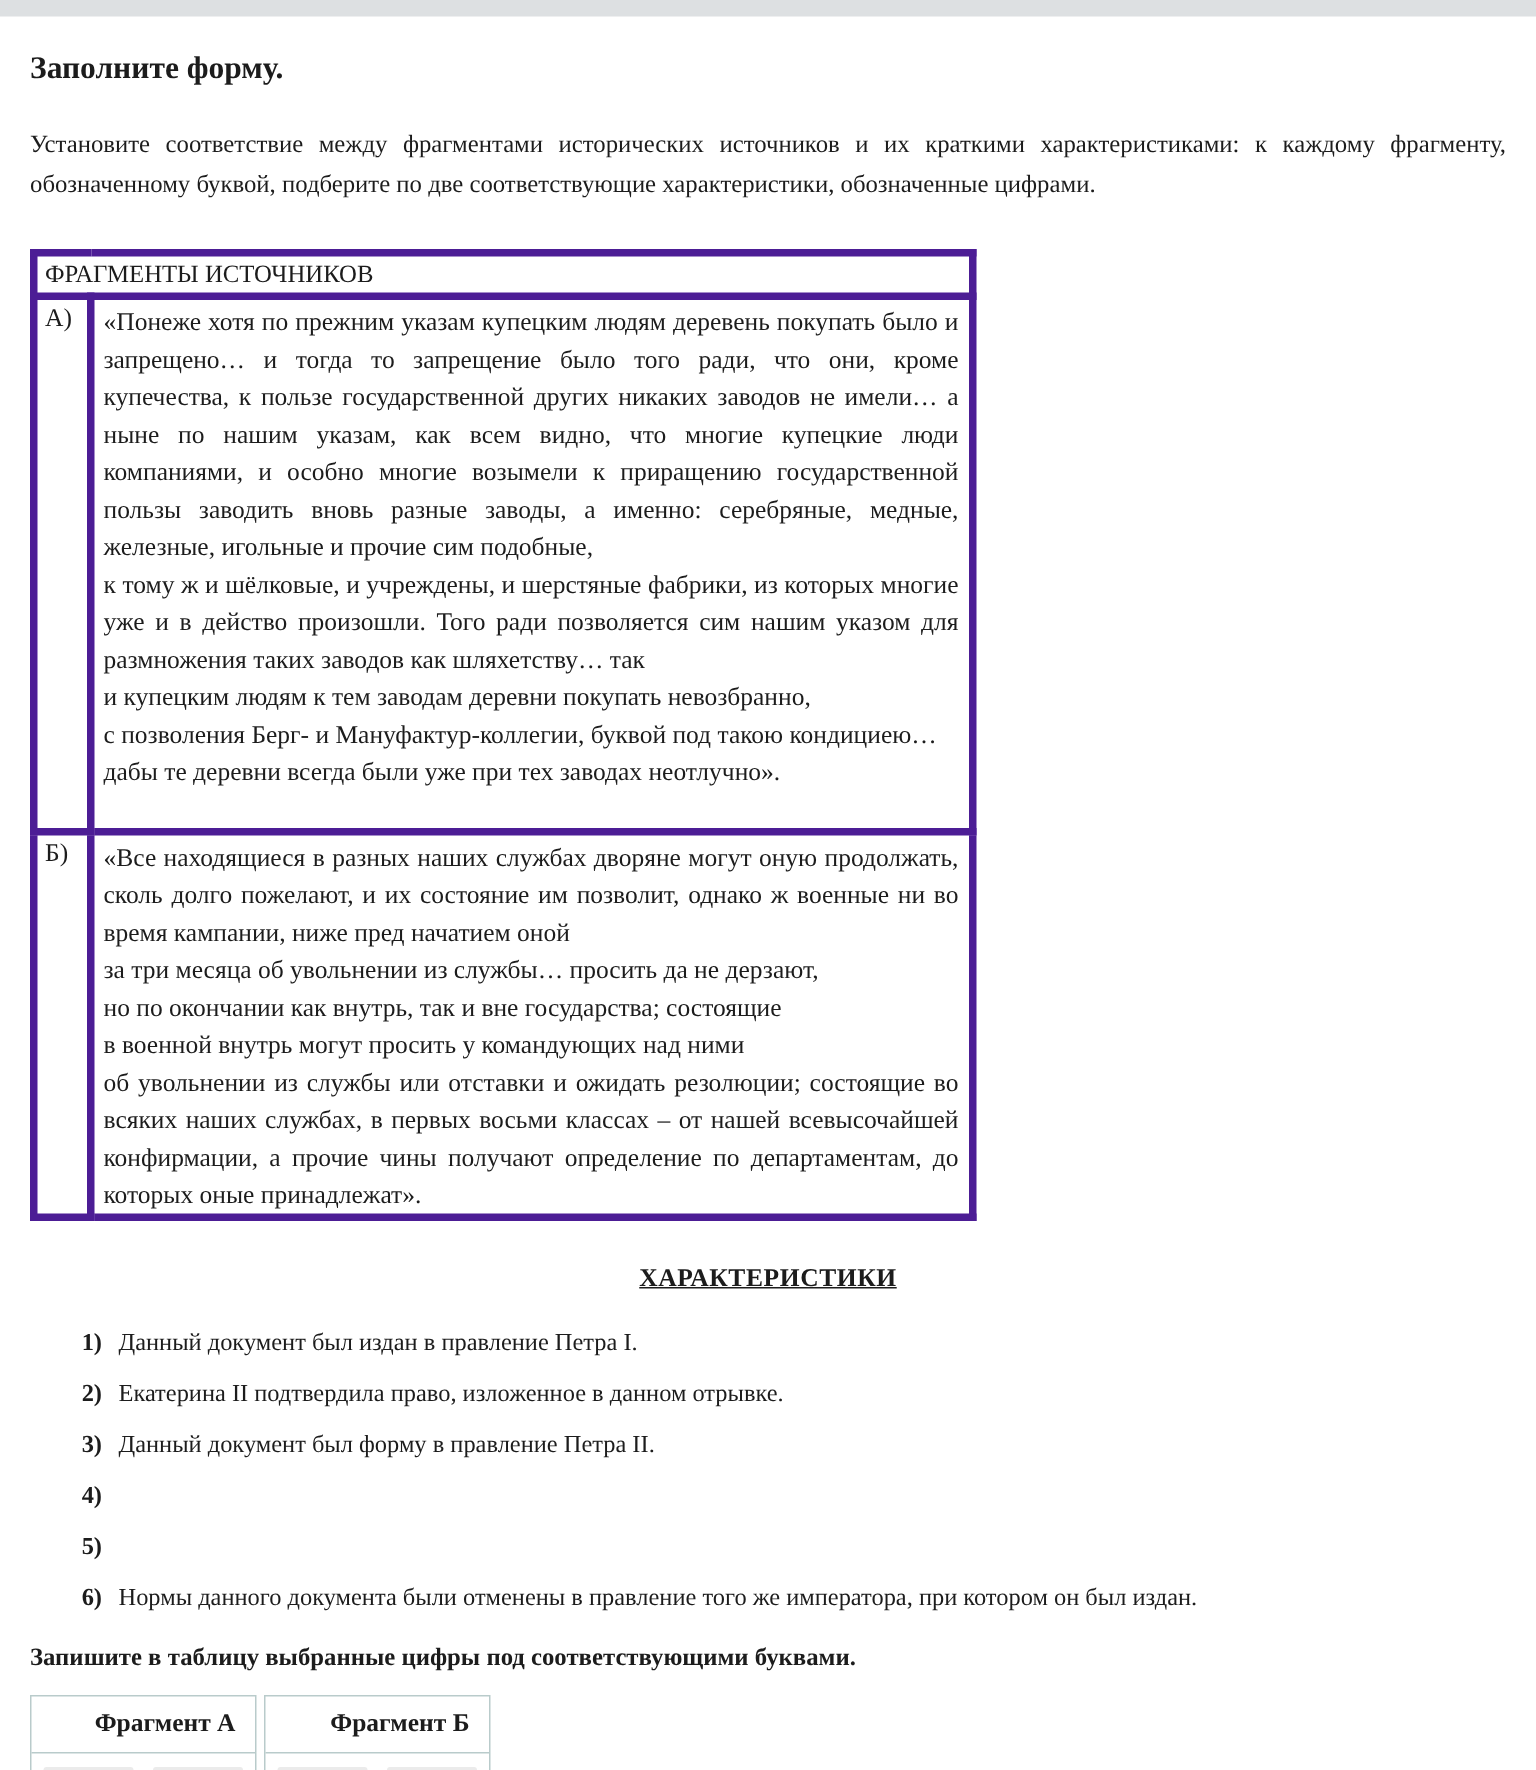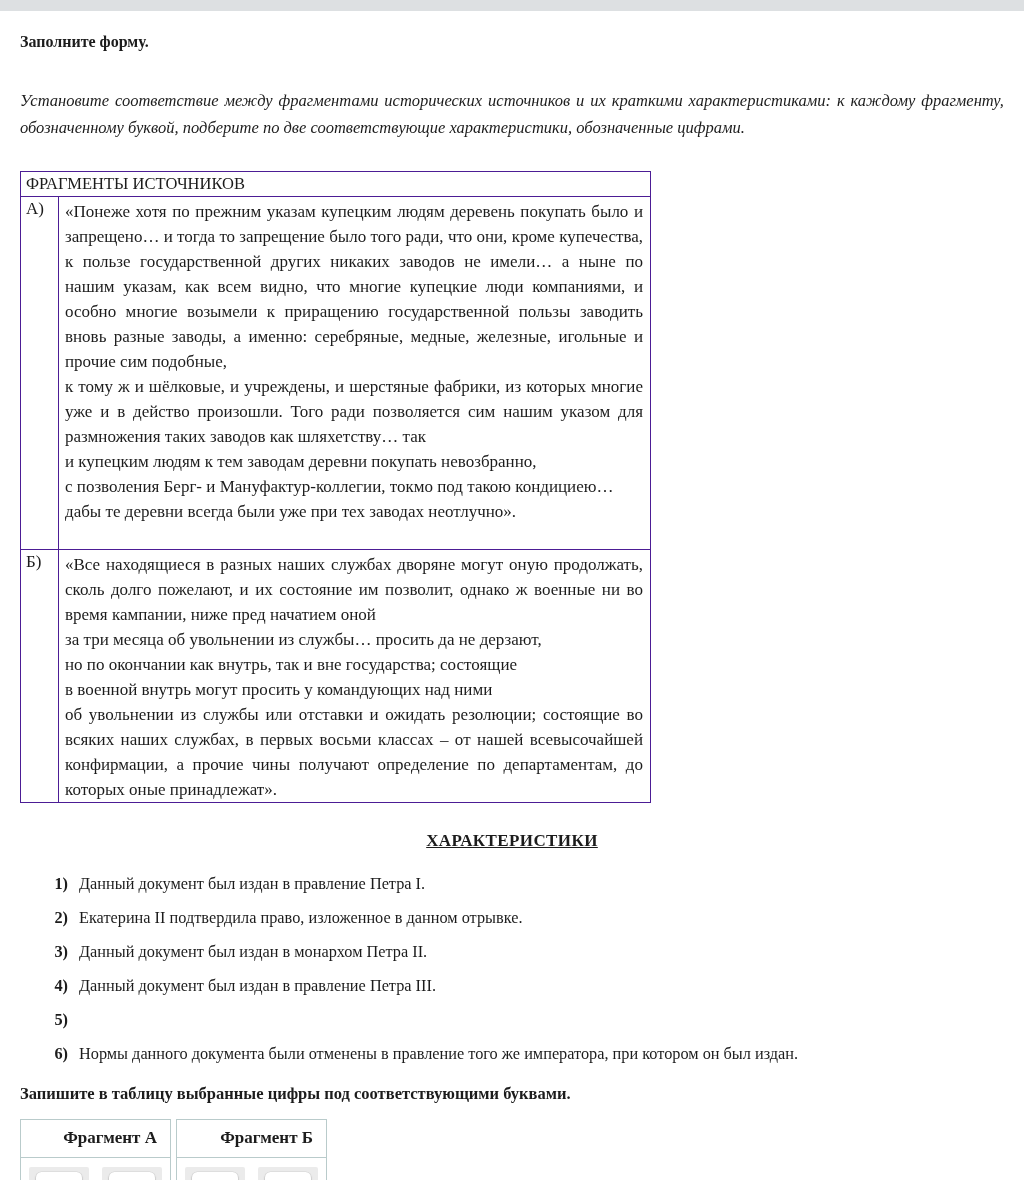--- a/index.html
+++ b/index.html
@@ -13,40 +13,39 @@
   .top-bar {
     width: 100%;
     height: 11px;
     background: #dde0e2;
   }
   .content {
     padding: 0 20px;
   }
   .form-title {
     margin-top: 22px;
-    font-size: 16px;
+    font-size: 21px;
     font-weight: bold;
   }
   .intro {
-    margin-top: 36px;
+    margin-top: 24px;
     font-size: 16.5px;
     line-height: 1.65;
     text-align: justify;
-    font-style: italic;
   }
   
   table.fragments {
     margin-top: 30px;
     width: 631px;
     border-collapse: collapse;
     font-size: 17px;
   }
   table.fragments th,
   table.fragments td {
-    border: 1px solid #4c1d95;
+    border: 5px solid #4c1d95;
     vertical-align: top;
   }
   table.fragments th {
     font-weight: normal;
     text-align: left;
     padding: 2px 5px;
     font-size: 16.5px;
   }
   td.frag-label {
     width: 38px;
@@ -148,21 +147,21 @@
     <tbody>
         <tr>
       <th colspan="2">ФРАГМЕНТЫ ИСТОЧНИКОВ</th>
     </tr>
     <tr>
       <td class="frag-label">А)</td>
       <td class="frag-text">
         <div class="frag-line">«Понеже хотя по прежним указам купецким людям деревень покупать было и запрещено… и тогда то запрещение было того ради, что они, кроме купечества, к пользе государственной других никаких заводов не имели… а ныне по нашим указам, как всем видно, что многие купецкие люди компаниями, и особно многие возымели к приращению государственной пользы заводить вновь разные заводы, а именно: серебряные, медные, железные, игольные и прочие сим подобные,</div>
         <div class="frag-line">к тому ж и шёлковые, и учреждены, и шерстяные фабрики, из которых многие уже и в действо произошли. Того ради позволяется сим нашим указом для размножения таких заводов как шляхетству… так</div>
         <div class="frag-line">и купецким людям к тем заводам деревни покупать невозбранно,</div>
-        <div class="frag-line">с позволения Берг- и Мануфактур-коллегии, токмо под такою кондициею…</div>
+        <div class="frag-line">с позволения Берг- и Мануфактур-коллегии, буквой под такою кондициею…</div>
         <div class="frag-line">дабы те деревни всегда были уже при тех заводах неотлучно».</div>
         <div class="blank-line"></div>
       </td>
     </tr>
     <tr>
       <td class="frag-label">Б)</td>
       <td class="frag-text">
         <div class="frag-line">«Все находящиеся в разных наших службах дворяне могут оную продолжать, сколь долго пожелают, и их состояние им позволит, однако ж военные ни во время кампании, ниже пред начатием оной</div>
         <div class="frag-line">за три месяца об увольнении из службы… просить да не дерзают,</div>
         <div class="frag-line">но по окончании как внутрь, так и вне государства; состоящие</div>
@@ -179,25 +178,24 @@
     <div class="char-item">
       <span class="char-num">1)</span>
       <span>Данный документ был издан в правление Петра I.</span>
     </div>
     <div class="char-item">
       <span class="char-num">2)</span>
       <span>Екатерина II подтвердила право, изложенное в данном отрывке.</span>
     </div>
     <div class="char-item">
       <span class="char-num">3)</span>
-      <span>Данный документ был издан в монархом Петра II.</span>
+      <span>Данный документ был форму в правление Петра II.</span>
     </div>
     <div class="char-item">
       <span class="char-num">4)</span>
-      <span>Данный документ был издан в правление Петра III.</span>
     </div>
     <div class="char-item">
       <span class="char-num">5)</span>
     </div>
     <div class="char-item">
       <span class="char-num">6)</span>
       <span>Нормы данного документа были отменены в правление того же императора, при котором он был издан.</span>
     </div>
   </div>
 

